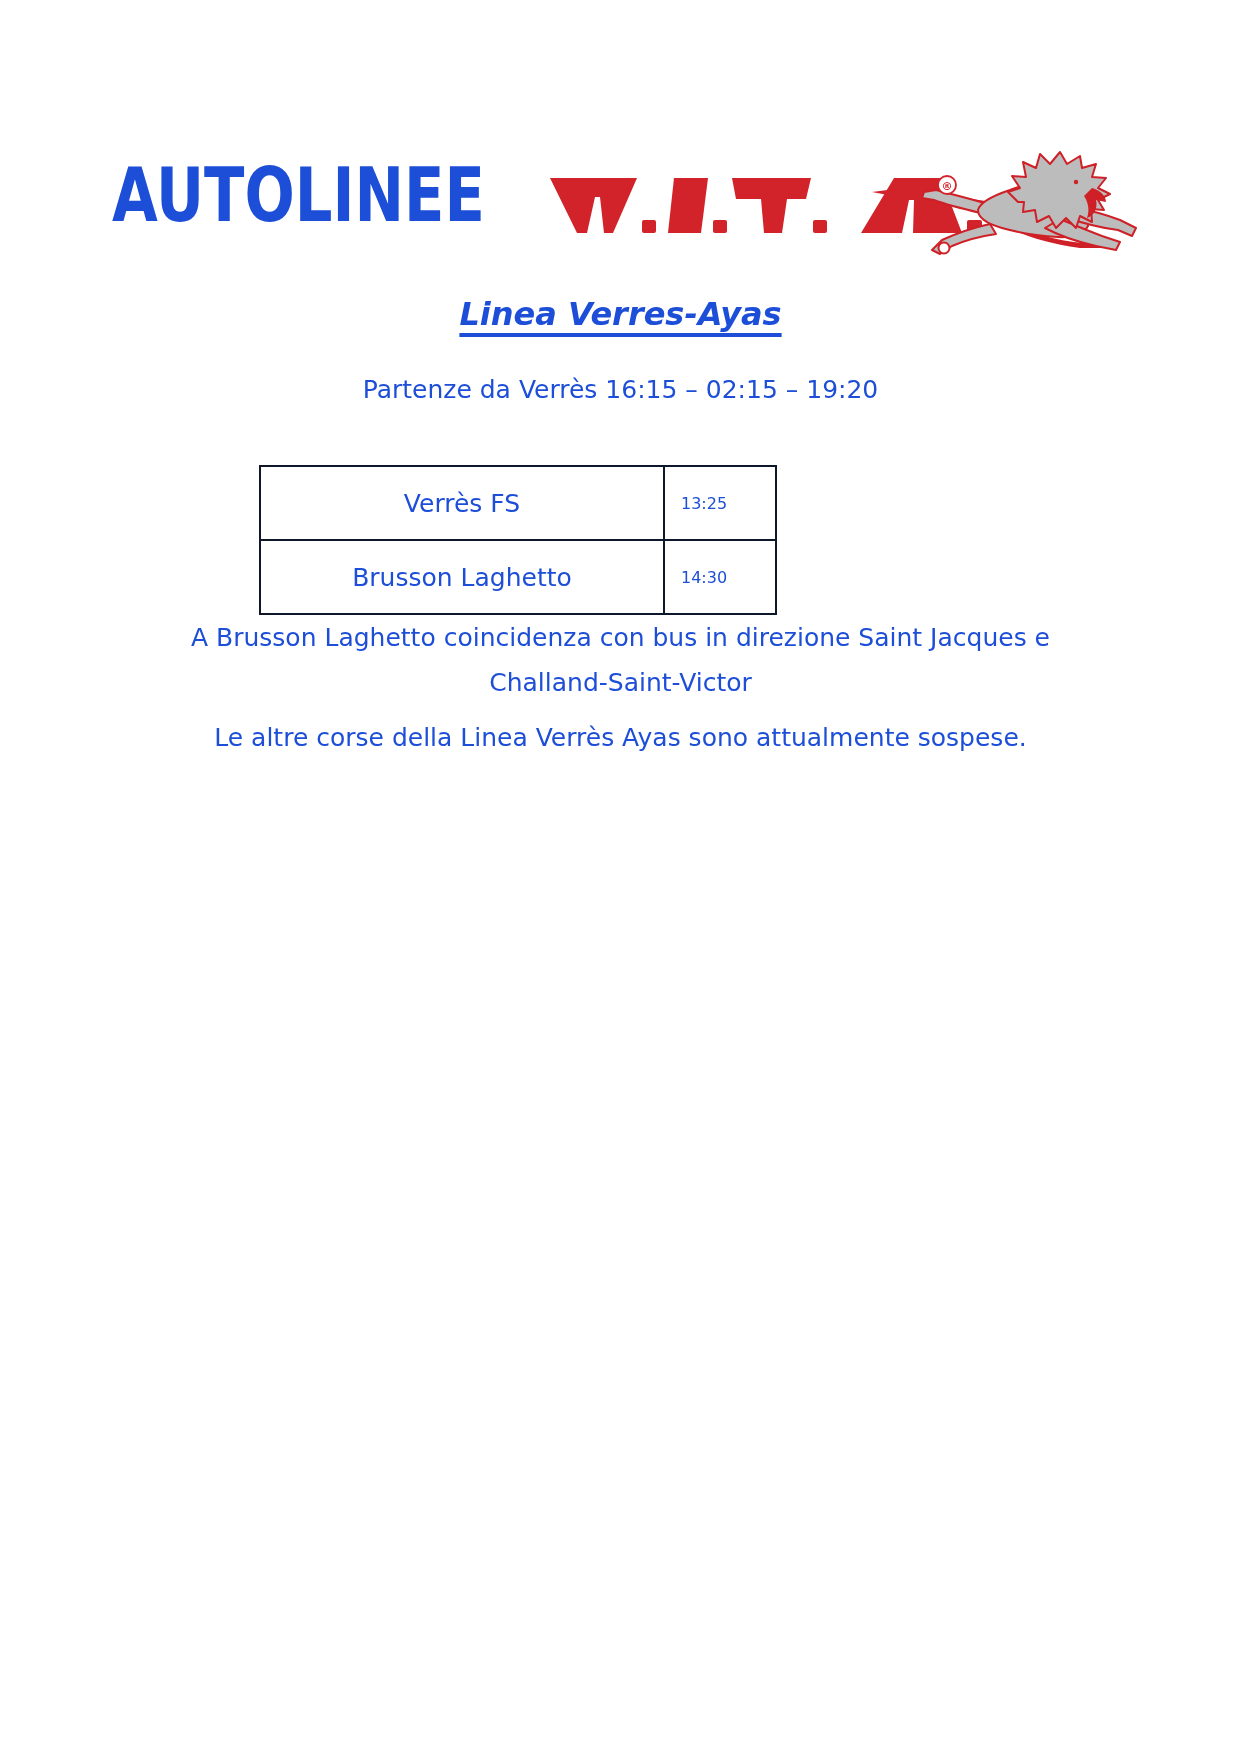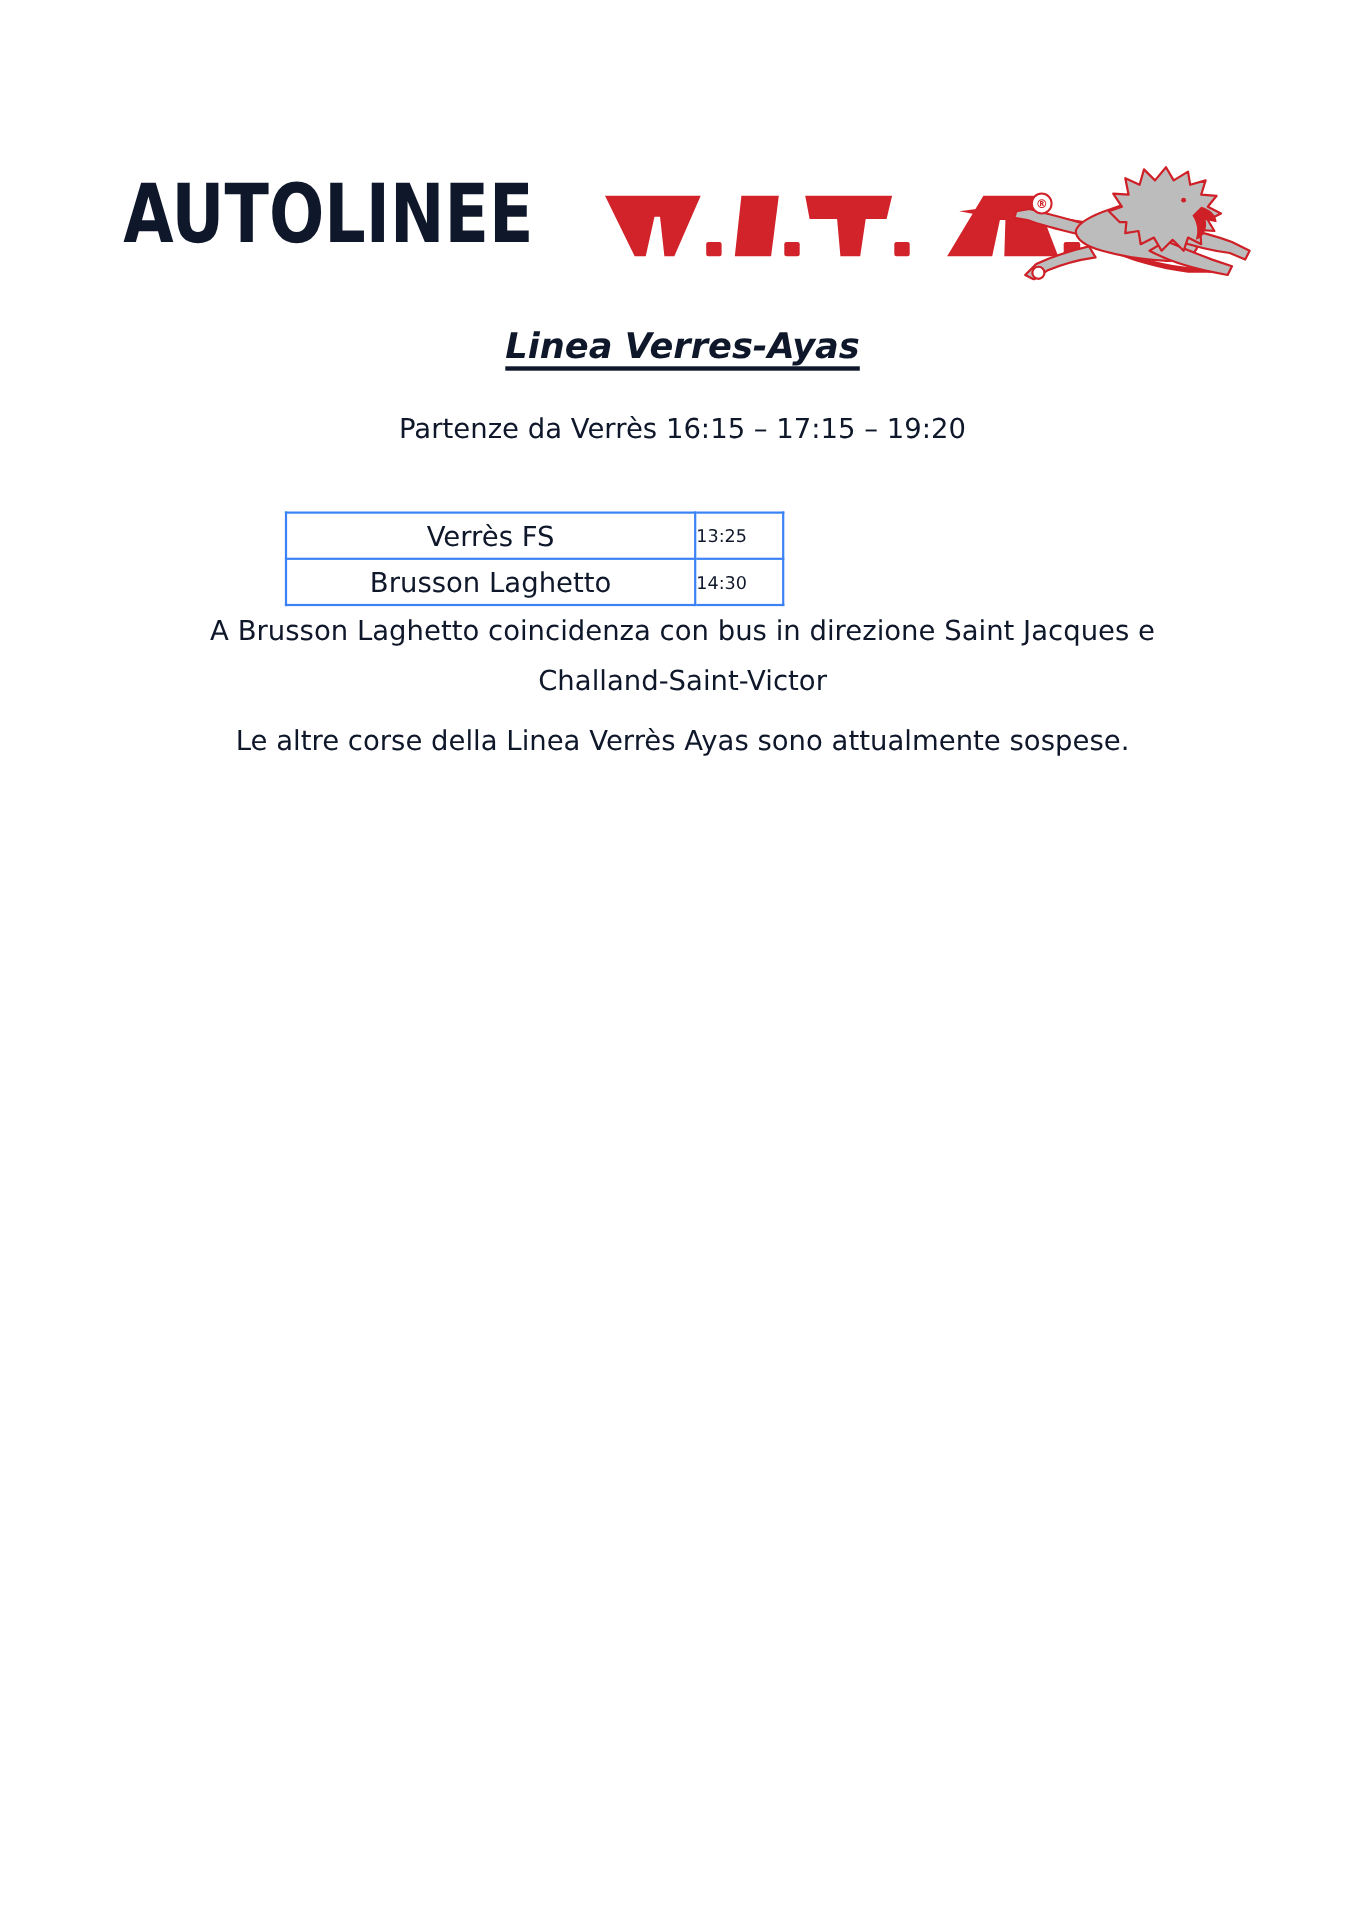--- a/index.html
+++ b/index.html
@@ -3,21 +3,21 @@
 <meta charset="utf-8">
 <style>
   html, body { margin: 0; padding: 0; background: #888; }
   .page {
     position: relative;
     width: 1241px;
     height: 1755px;
     margin: 0 auto;
     background: #ffffff;
     font-family: "DejaVu Sans", "Liberation Sans", sans-serif;
-    color: #0f172a;
+    color: #1d4ed8;
     overflow: hidden;
   }
   
   .brand {
     position: absolute;
     left: 112px;
     top: 158px;
     font-size: 74px;
     font-weight: bold;
     line-height: 74px;
@@ -57,23 +57,23 @@
   .p-deps    { margin-top: 21px; }
   .p-connect { margin-top: 15px; }
   .p-coinc   { }
   .p-susp    { margin-top: 10px; }
   table.timetable {
     border-collapse: collapse;
     margin: 53px 0 0 259px;
     table-layout: fixed;
   }
   table.timetable td {
-    border: 2px solid #3b82f6;
+    border: 2px solid #0f172a;
     height: 40px;
-    padding: 0;
+    padding: 16px;
     vertical-align: middle;
   }
   td.stop-cell  { width: 370px; text-align: center; font-size: 25px; }
   td.time-cell  { width: 78px;  text-align: left; padding-left: 5px; font-size: 16px; }
 </style>
 </head>
 <body>
 
 <div class="page">
 
@@ -113,21 +113,21 @@
       <text x="407" y="49.5" text-anchor="middle" font-size="11" font-weight="bold" fill="#d2232a">®</text>
     </g>
   </svg>
 
   <div class="content">
 
     <p class="title-line"><span>Linea Verres-Ayas</span></p>
 
 
     <p class="para p-deps">
-      <span>Partenze da Verrès 16:15 – 17:15 – 19:20</span><br>
+      <span>Partenze da Verrès 16:15 – 02:15 – 19:20</span><br>
     </p>
 
 
     <table class="timetable">
       <tbody>
         <tr>
           <td class="stop-cell">Verrès FS</td>
           <td class="time-cell">13:25</td>
         </tr>
         <tr>

